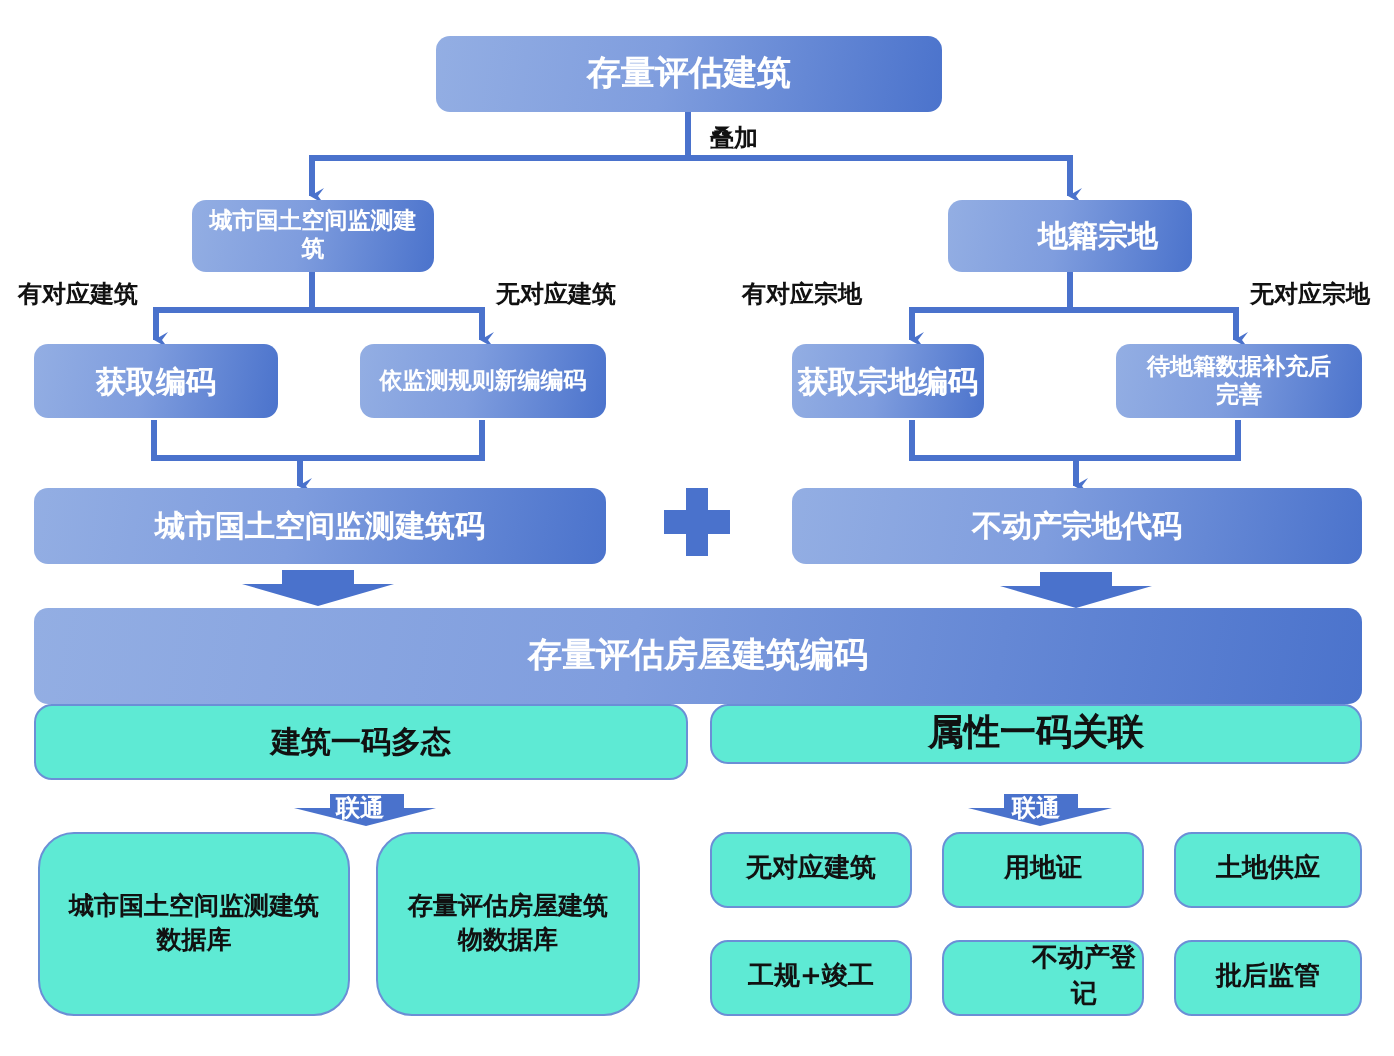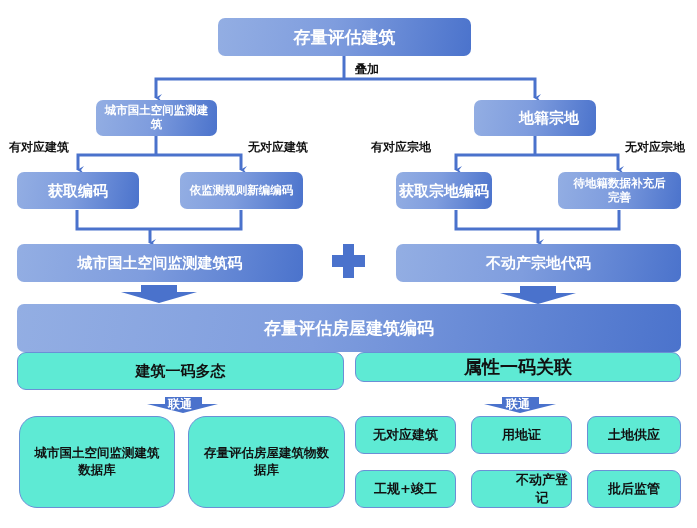--- a/index.html
+++ b/index.html
@@ -71,21 +71,21 @@
 <div class="lbl" style="left:625px;top:139px;">无对应宗地</div>
 <div class="box" style="left:396px;top:172px;width:96px;height:37px;font-size:15px;">获取宗地编码</div>
 <div class="box" style="left:558px;top:172px;width:123px;height:37px;font-size:11.5px;padding:0 10px;">待地籍数据补充后完善</div>
 <div class="box" style="left:396px;top:244px;width:285px;height:38px;font-size:15px;">不动产宗地代码</div>
 
 <div class="box" style="left:17px;top:304px;width:664px;height:48px;font-size:17px;">存量评估房屋建筑编码</div>
 
 <div class="outline" style="left:17px;top:352px;width:327px;height:38px;border-radius:9px;font-size:15px;">建筑一码多态</div>
 <div class="lt" style="left:168px;top:396px;">联通</div>
 <div class="outline" style="left:19px;top:416px;width:156px;height:92px;border-radius:18px;font-size:12.5px;padding:0 12px;">城市国土空间监测建筑数据库</div>
-<div class="outline" style="left:188px;top:416px;width:157px;height:92px;border-radius:18px;font-size:12.5px;padding:0 12px;">存量评估房屋建筑物数据库</div>
+<div class="outline" style="left:188px;top:416px;width:132px;height:92px;border-radius:18px;font-size:12.5px;padding:0 12px;">存量评估房屋建筑物数据库</div>
 
 <div class="outline" style="left:355px;top:352px;width:326px;height:30px;border-radius:9px;font-size:18px;">属性一码关联</div>
 <div class="lt" style="left:506px;top:396px;">联通</div>
 
 <div class="outline" style="left:355px;top:416px;width:101px;height:38px;border-radius:9px;font-size:13px;">无对应建筑</div>
 <div class="outline" style="left:471px;top:416px;width:101px;height:38px;border-radius:9px;font-size:13px;">用地证</div>
 <div class="outline" style="left:587px;top:416px;width:94px;height:38px;border-radius:9px;font-size:13px;">土地供应</div>
 <div class="outline" style="left:355px;top:470px;width:101px;height:38px;border-radius:9px;font-size:13px;">工规+竣工</div>
 <div class="outline" style="left:471px;top:470px;width:101px;height:38px;border-radius:9px;font-size:13px;padding-left:41px;">不动产登记</div>
 <div class="outline" style="left:587px;top:470px;width:94px;height:38px;border-radius:9px;font-size:13px;">批后监管</div>

